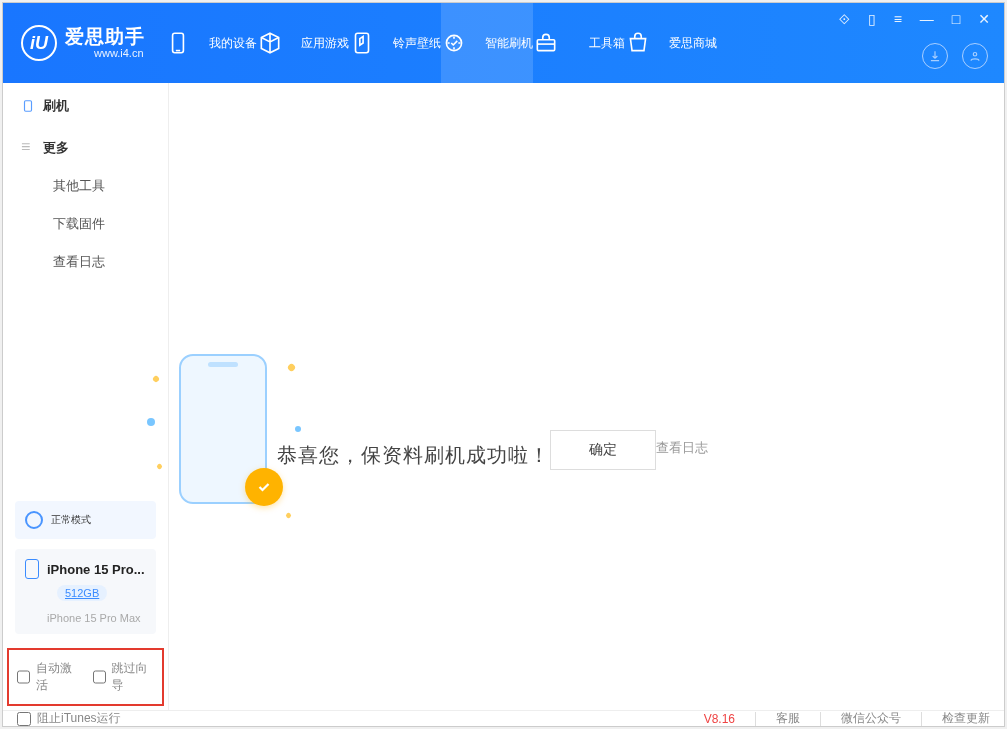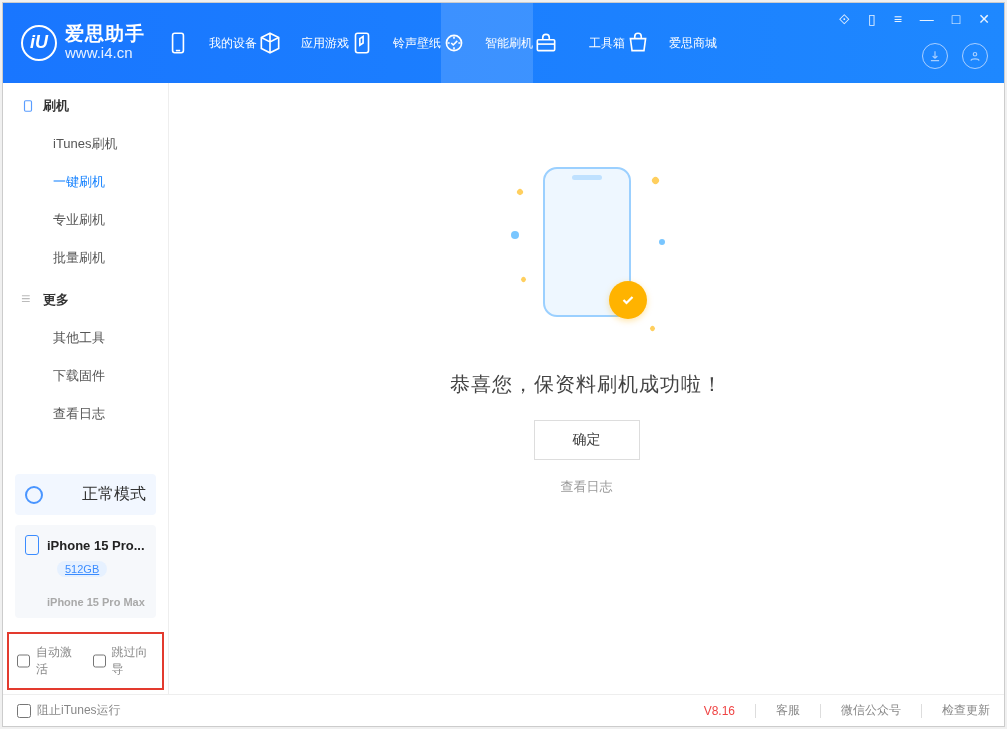--- a/index.html
+++ b/index.html
@@ -46,21 +46,21 @@
       font-weight: bold;
       font-size: 18px;
       font-style: italic;
     }
     .logo-text {
       display: flex;
       flex-direction: column;
       line-height: 1.1;
     }
     .logo-title { font-size: 19px; font-weight: bold; letter-spacing: 1px; }
-    .logo-sub { font-size: 15px; opacity: .9; }
+    .logo-sub { font-size: 11px; opacity: .9; margin-left: 29px; }
 
     .top-tabs {
       display: flex;
       margin-left: 20px;
       height: 100%;
     }
     .top-tab {
       width: 92px;
       display: flex;
       flex-direction: row;
@@ -135,60 +135,59 @@
     .sb-item.active { color: #1380ff; }
     .sb-spacer { flex: 1; }
 
     .dev-status {
       margin: 6px 12px;
       background: #f2f7ff;
       border-radius: 4px;
       padding: 10px 10px;
       display: flex;
       align-items: center;
-      gap: 16px;
-      font-size: 16px;
+      gap: 8px;
+      font-size: 10px;
       color: #333;
-      justify-content: space-between;
     }
     .dev-status .gear {
       width:18px;height:18px;border-radius:50%;border:2px solid #4a95ff;
       position: relative;
     }
     .devbox {
       margin: 4px 12px 8px 12px;
       background: #f6f8fb;
       border-radius: 4px;
       padding: 10px;
     }
     .dev-row { display:flex; align-items:center; gap:8px; font-size:13px; color:#222; font-weight:600;}
     .dev-phone-icon { width:14px;height:20px;border:1.6px solid #3b8cff;border-radius:3px; display:inline-block; position:relative;}
     .storage-badge {
       margin-top:6px;display:inline-block;
       font-size:11px;color:#3b8cff;background:#e6f1ff;border-radius:10px;padding:2px 8px;
       margin-left: 32px;
       text-decoration: underline;
     }
-    .dev-sub { font-size:11px;color:#a9a9a9;margin-top:19px;margin-left:22px;font-weight:bold; }
+    .dev-sub { font-size:11px;color:#a9a9a9;margin-top:11px;margin-left:22px; }
 
     .redbox {
       border: 2px solid #e33a2e;
       margin: 6px 4px 4px 4px;
       padding: 10px 8px;
       display: flex;
       gap: 14px;
     }
     .chk { display:flex; align-items:center; gap:6px; font-size:12px; color:#888; }
     .chk input { width:14px; height:14px; }
 
     
     .main {
       flex: 1;
       display:flex;
-      flex-direction: column;
+      flex-direction: row;
       align-items: center;
       justify-content: flex-start;
       padding-top: 84px;
     }
     .phill {
       position: relative;
       width: 108px;
       height: 170px;
     }
     .phill .phone {
@@ -217,21 +216,21 @@
 
     .success-msg { margin-top:34px;color:#444;font-size:20px;letter-spacing:1px; }
     .ok-btn {
       margin-top:22px;border:1px solid #ddd;background:#fff;
       padding:10px 38px;font-size:14px;color:#444;cursor:pointer;
     }
     .view-log { margin-top:18px;font-size:13px;color:#999;cursor:pointer; }
 
     
     .footer {
-      height: 32px;
+      height: 16px;
       border-top: 1px solid #eee;
       display:flex;
       padding: 0 14px;
       font-size:12px;
       color:#888;
     }
     .footer .chk { font-size:12px; }
     .footer-right { margin-left:auto; display:flex; align-items:center; gap:20px;}
     .footer-right .sep { width:1px;height:14px;background:#ddd; }
     .footer-right span { cursor: default; }
@@ -325,26 +324,20 @@
 
     <div class="sidebar">
       <div class="sb-section-title">
         <span class="hicon">
           <svg viewBox="0 0 24 24" width="14" height="14" fill="none" stroke="#5a9dff" stroke-width="2">
               <rect x="6" y="3" width="12" height="18" rx="2"></rect>
             </svg>
         </span>
         <span>刷机</span>
       </div>
-      <ul class="sb-items">
-        <li class="sb-item">iTunes刷机</li>
-        <li class="sb-item active">一键刷机</li>
-        <li class="sb-item">专业刷机</li>
-        <li class="sb-item">批量刷机</li>
-      </ul>
 
       <div class="sb-section-title">
         <span class="hicon" style="color:#bbb;font-size:16px;line-height:12px;">≡</span>
         <span>更多</span>
       </div>
       <ul class="sb-items">
         <li class="sb-item">其他工具</li>
         <li class="sb-item">下载固件</li>
         <li class="sb-item">查看日志</li>
       </ul>

